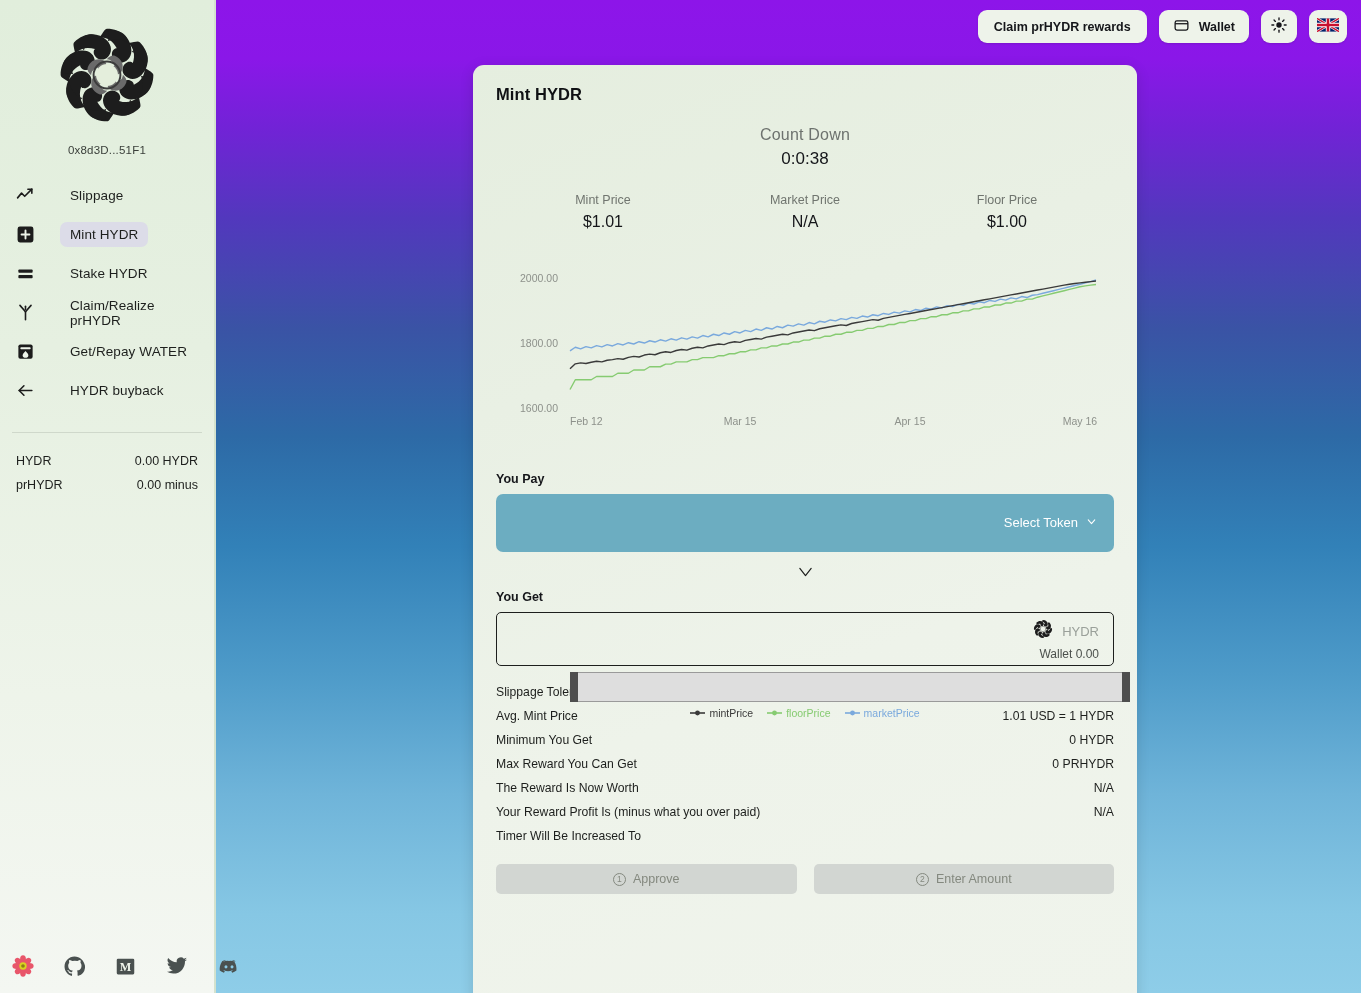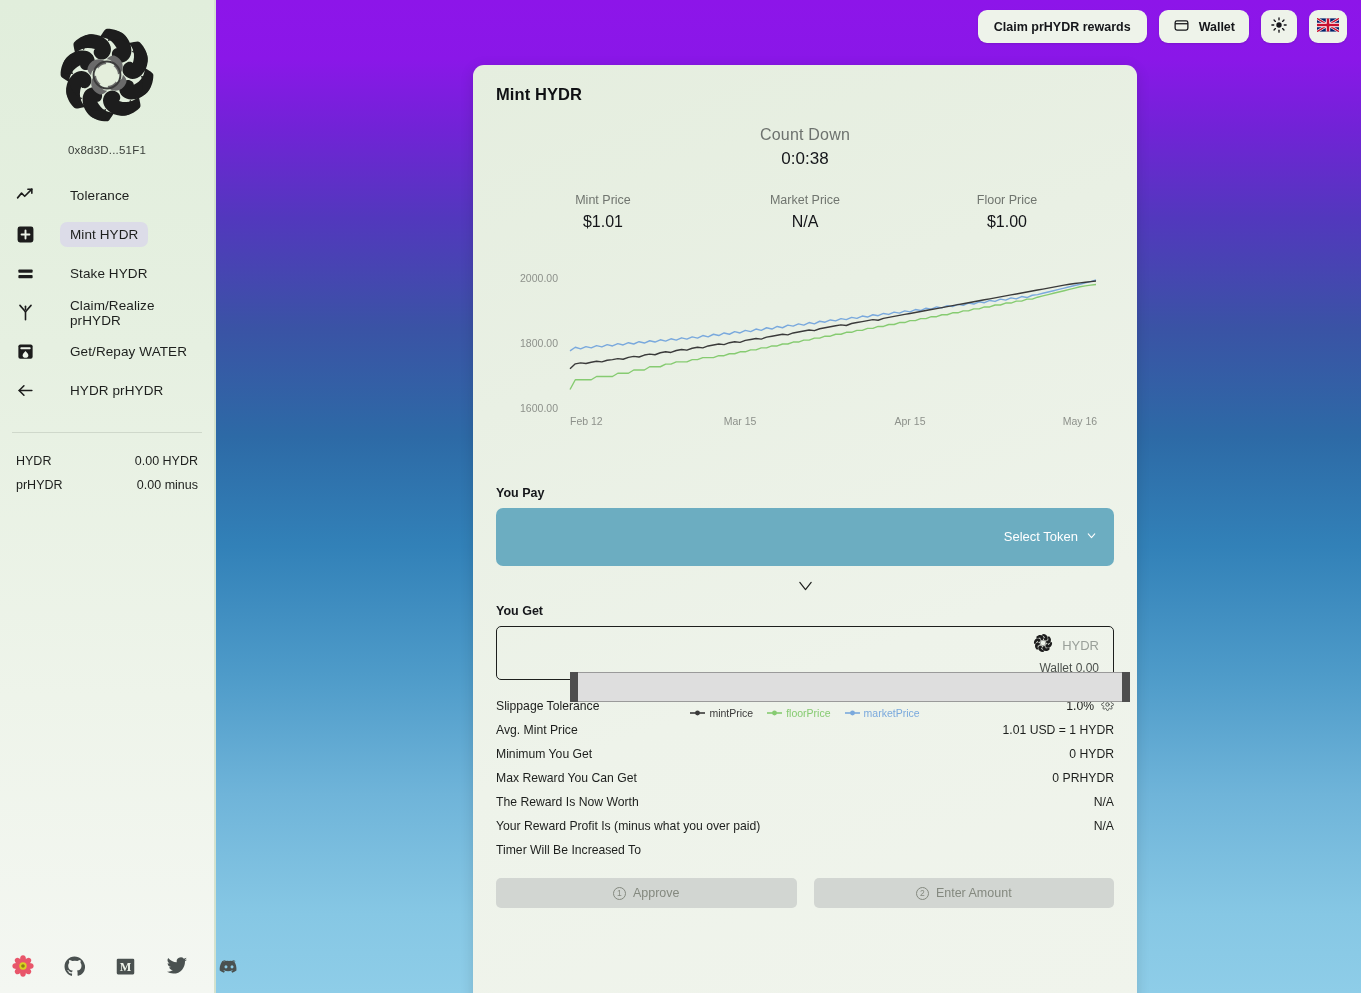--- a/index.html
+++ b/index.html
@@ -117,21 +117,21 @@
   .brush-handle.left { left: -1px; }
   .brush-handle.right { right: -1px; }
   #legend {
     position: absolute; left: 0; right: 0; top: 450px;
     display: flex; justify-content: center; gap: 14px; font-size: 10.5px;
   }
   .legend-item { display: flex; align-items: center; gap: 4px; }
   .legend-mark { width: 15px; height: 8px; display: block; }
 
   
-  .field-label { font-size: 12.5px; color: #15161a; font-weight: 600; margin-top: 14px; }
+  .field-label { font-size: 12.5px; color: #15161a; font-weight: 600; margin-top: 0; }
   #pay-box {
     margin-top: 8px; height: 58px; border-radius: 7px;
     background: #6cadc1; display: flex; align-items: center; justify-content: flex-end;
     padding-right: 16px; cursor: pointer;
   }
   #select-token-text { font-size: 13px; color: #ffffff; display:flex; align-items:flex-start; gap:7px; }
   #swap-arrow { display: flex; justify-content: center; margin-top: 12px; cursor: pointer; }
   #get-label { margin-top: 8px; }
   #get-box {
     margin-top: 8px; height: 54px; border: 1.5px solid #1d1f1d; border-radius: 5px;
@@ -208,21 +208,21 @@
 
   <div id="nav">
 
     <div class="nav-item">
       <span class="nav-icon">
         <svg width="19" height="19" viewBox="0 0 24 24" fill="none" stroke="#1c1c1c" stroke-width="2" stroke-linecap="round" stroke-linejoin="round">
           <polyline points="2,15 7,9 11,13 20,4"></polyline>
             <polyline points="15,4 20,4 20,9"></polyline>
         </svg>
       </span>
-      <span class="nav-label">Tolerance</span>
+      <span class="nav-label">Slippage</span>
     </div>
 
     <div class="nav-item active">
       <span class="nav-icon">
         <svg width="19" height="19" viewBox="0 0 24 24">
           <rect x="2" y="2" width="20" height="20" rx="3" fill="#1c1c1c"></rect>
           <path d="M12 7v10M7 12h10" stroke="#eef4ea" stroke-width="2.4" stroke-linecap="round"></path>
         </svg>
       </span>
       <span class="nav-label">Mint HYDR</span>
@@ -262,21 +262,21 @@
       <span class="nav-label">Get/Repay WATER</span>
     </div>
 
     <div class="nav-item">
       <span class="nav-icon">
         <svg width="19" height="19" viewBox="0 0 24 24" fill="none" stroke="#1c1c1c" stroke-width="2" stroke-linecap="round" stroke-linejoin="round">
           <line x1="20" y1="12" x2="4" y2="12"></line>
             <polyline points="10,6 4,12 10,18"></polyline>
         </svg>
       </span>
-      <span class="nav-label">HYDR prHYDR</span>
+      <span class="nav-label">HYDR buyback</span>
     </div>
   </div>
 
   <div id="divider"></div>
 
   <div id="balances">
     <div class="balance-row">
       <span>HYDR</span>
       <span>0.00 HYDR</span>
     </div>

